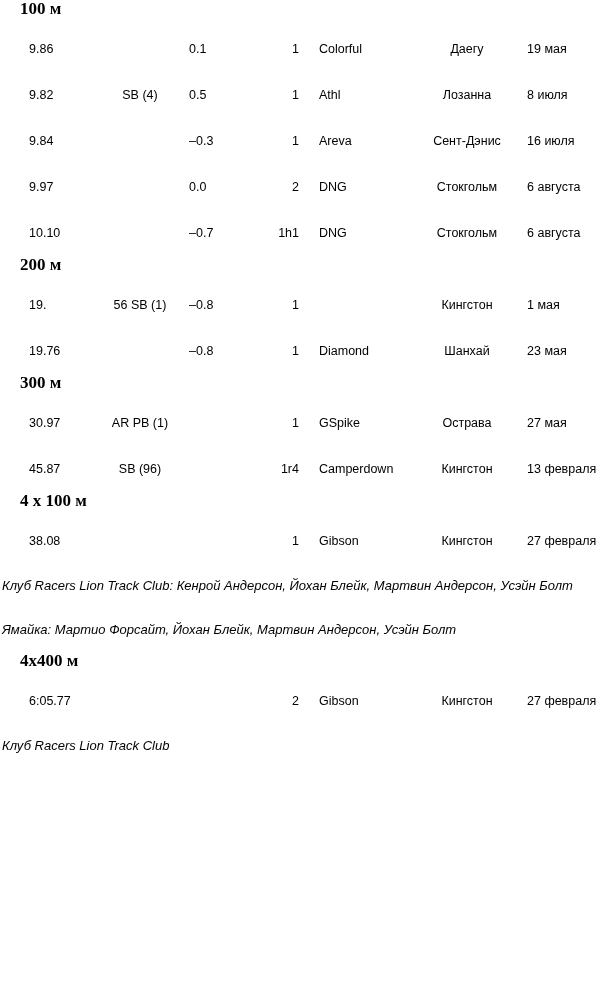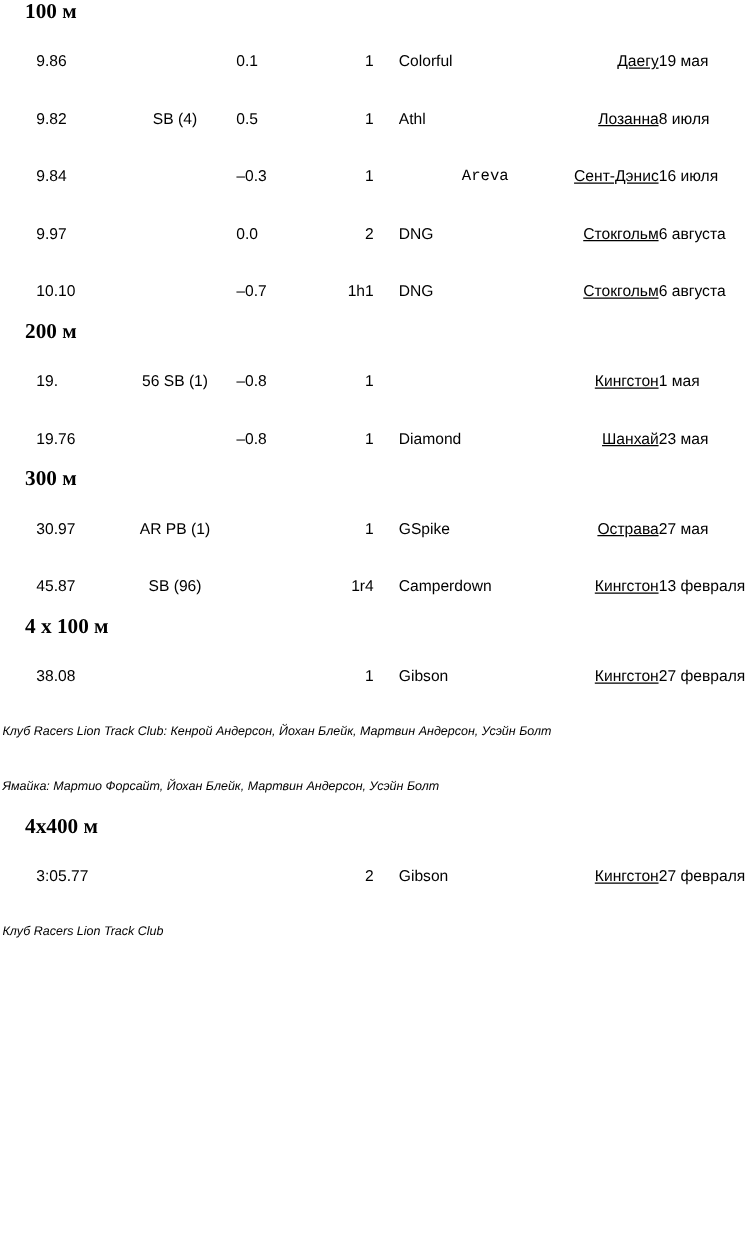--- a/index.html
+++ b/index.html
@@ -48,29 +48,29 @@
     white-space: nowrap;
     overflow: hidden;
   }
   .c-mark   { width: 62px; text-align: left; padding-left: 2px; }
   .c-note   { width: 98px; text-align: center; }
   .c-wind   { width: 52px; }
   .c-pad    { width: 24px; }
   .c-place  { width: 34px; text-align: right; }
   .c-pad2   { width: 20px; }
   .c-meet   { width: 88px; text-align: left; }
-  .c-city   { width: 120px; text-align: right; text-decoration: underline; }
+  .c-city   { width: 120px; text-align: center; }
   .c-date   { width: 102px; text-align: left; padding-right: 2px; }
 
-  .meet-center { text-align: right; font-family: Liberation Mono, monospace; }
+  .meet-center { text-align: left; }
 
   .team-note {
     font-family: "Liberation Sans", sans-serif;
     font-style: italic;
-    font-size: 10px;
+    font-size: 13px;
     line-height: 16px;
     padding: 0 0 0 2px;
     height: 44px;
     display: flex;
     align-items: center;
   }
 </style>
 </head>
 <body>
 
@@ -224,21 +224,21 @@
     </table>
   <div class="team-note">Клуб Racers Lion Track Club: Кенрой Андерсон, Йохан Блейк, Мартвин Андерсон, Усэйн Болт</div>
   <div class="team-note">Ямайка: Мартио Форсайт, Йохан Блейк, Мартвин Андерсон, Усэйн Болт</div>
 
   <div class="heading-block">
     <div class="section-heading">4х400 м</div>
   </div>
   <table class="results">
     <tbody>
         <tr>
-      <td class="c-mark">3:05.77</td>
+      <td class="c-mark">6:05.77</td>
       <td class="c-note"></td>
       <td class="c-wind"></td>
       <td class="c-pad"></td>
       <td class="c-place">2</td>
       <td class="c-pad2"></td>
       <td class="c-meet">Gibson</td>
       <td class="c-city">Кингстон</td>
       <td class="c-date">27 февраля</td>
     </tr>
   </tbody>

